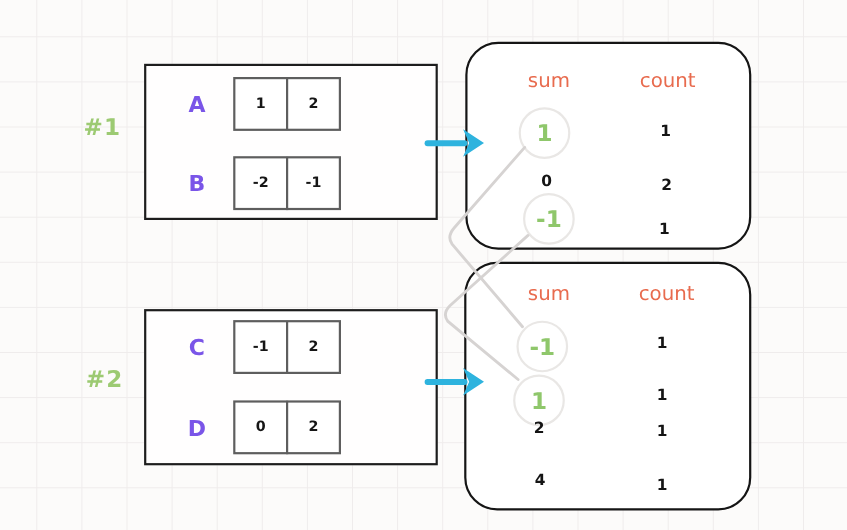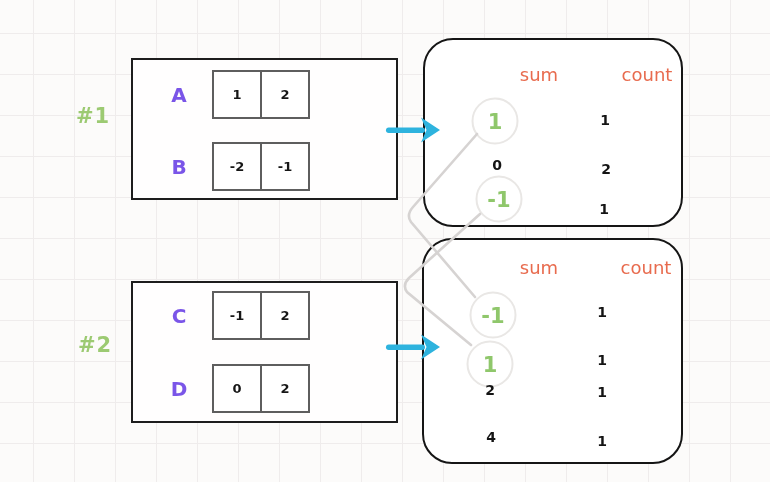--- a/index.html
+++ b/index.html
@@ -13,21 +13,21 @@
     font-family:"DejaVu Sans","Liberation Sans",sans-serif;
   }
   .group-label{position:absolute;font-size:21px;font-weight:700;color:#9cca72;letter-spacing:1px;}
   .group-box{position:absolute;width:263px;height:138px;border:2px solid #1d1d1d;background:#fffefe;}
   .array-row{position:absolute;left:0;width:100%;height:50px;}
   .array-name{position:absolute;left:28px;top:50%;transform:translateY(-50%);width:36px;text-align:center;font-size:20px;font-weight:600;color:#7a55e8;}
   .cells{position:absolute;left:79px;top:0;display:flex;}
   .cell{width:46px;height:45px;border:2px solid #5e5e5e;background:#fff;display:flex;align-items:center;justify-content:center;font-size:13px;font-weight:600;color:#161616;}
   .cell + .cell{margin-left:-2px;}
   .sum-table{position:absolute;border:2px solid #151515;border-radius:30px;background:#fff;}
-  .th{position:absolute;transform:translate(-50%,-50%);font-size:18px;color:#e86b4e;margin-left:40px;}
+  .th{position:absolute;transform:translate(-50%,-50%);font-size:18px;color:#e86b4e;}
   .val{position:absolute;transform:translate(-50%,-50%);font-size:14px;font-weight:600;color:#141414;}
   .circle{position:absolute;transform:translate(-50%,-50%);width:43px;height:43px;border:2px solid #e9e7e5;border-radius:50%;background:#fff;display:flex;align-items:center;justify-content:center;font-size:21px;font-weight:600;color:#8fc76b;}
   .arrow{position:absolute;}
   .connectors{position:absolute;left:0;top:0;pointer-events:none;}
 </style>
 </head>
 <body>
 
 <div class="canvas">
 

